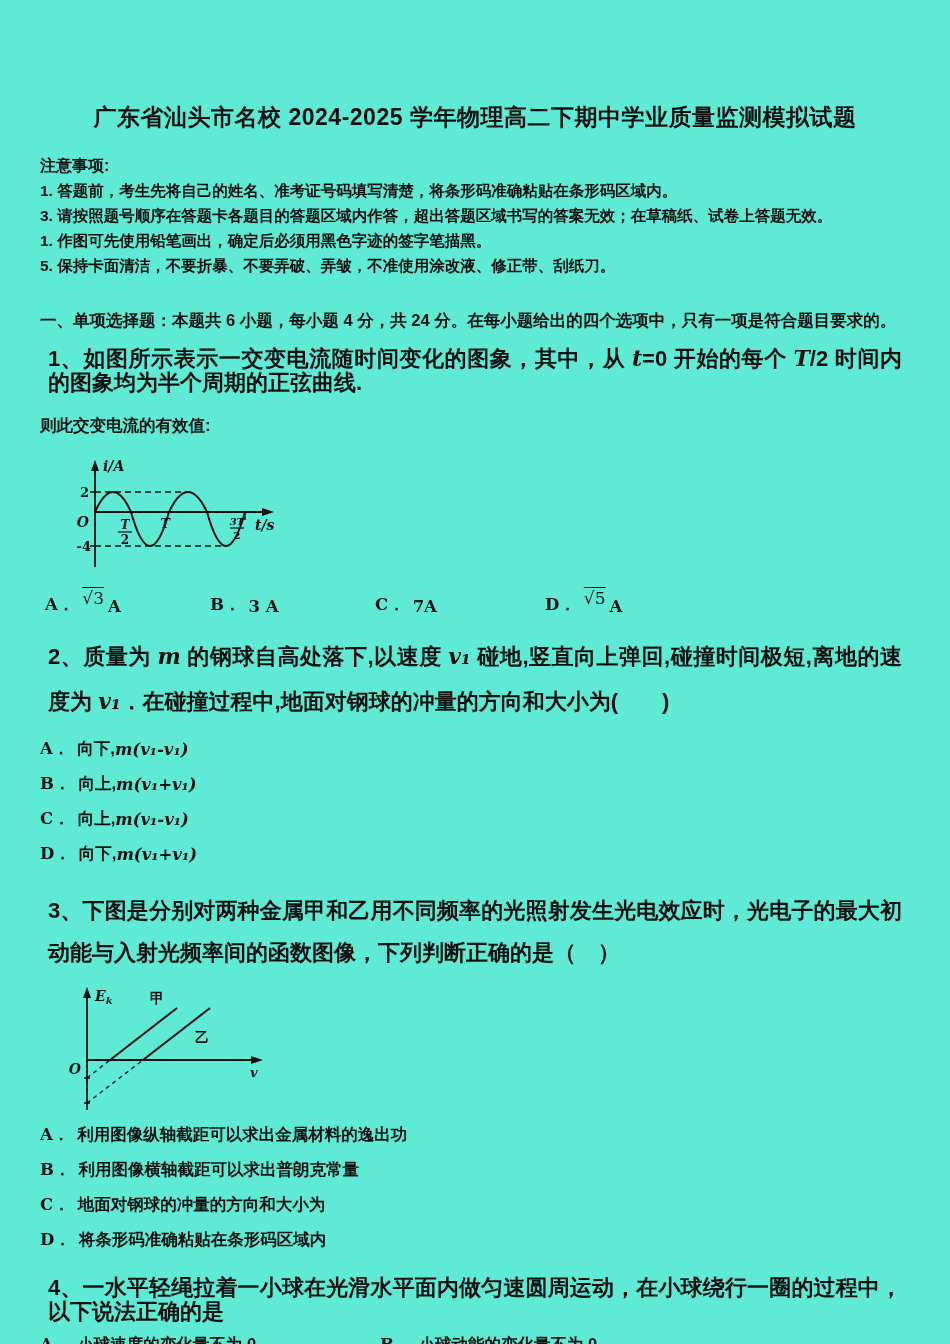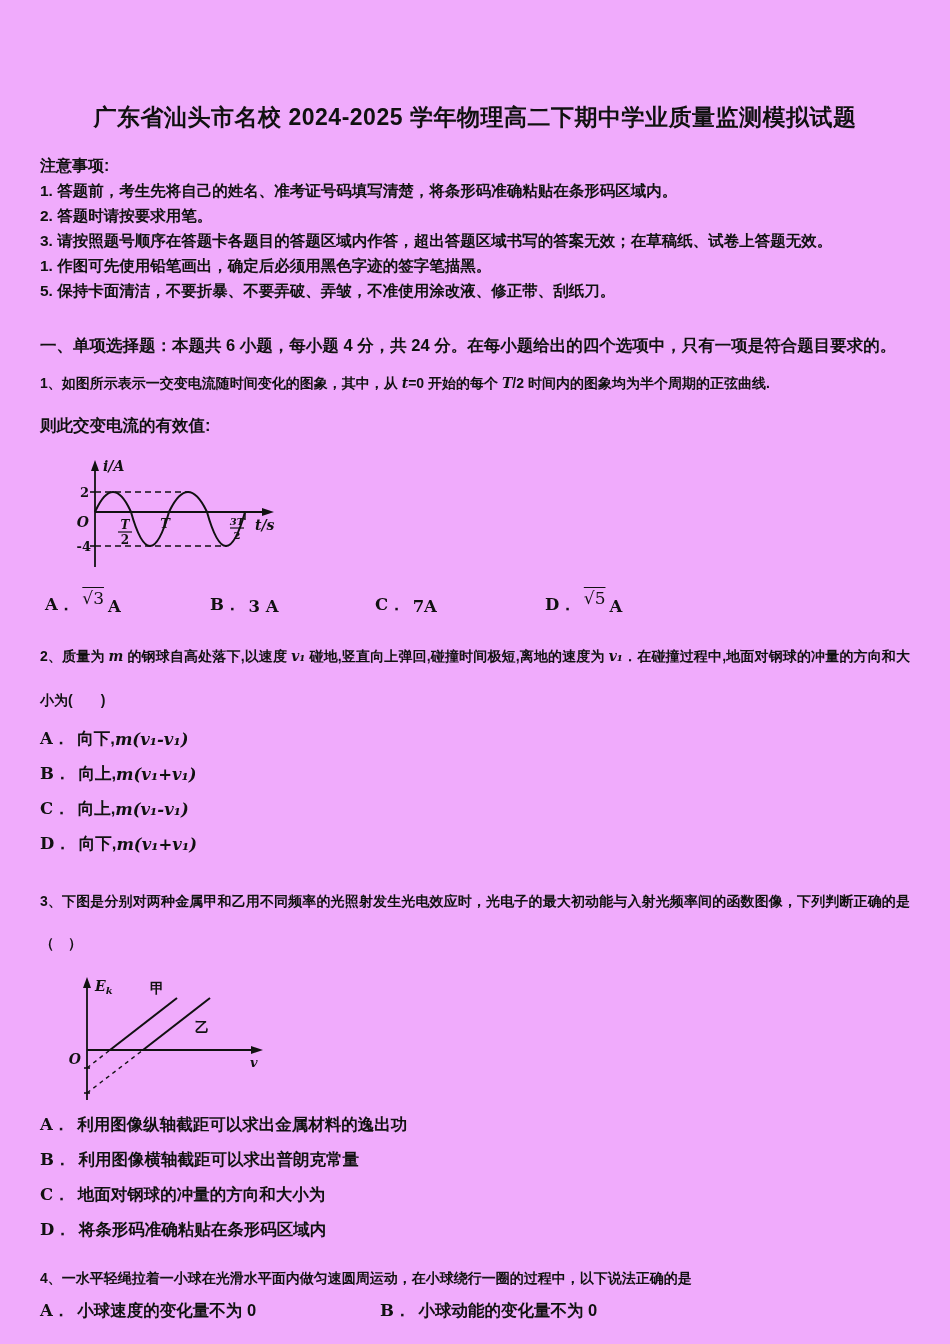--- a/index.html
+++ b/index.html
@@ -1,28 +1,28 @@
 <!DOCTYPE html>
 <html><head>
 <meta charset="utf-8">
 <style>
   html,body{margin:0;padding:0;background:#e8e8e8;}
   .page{
-    width:950px;height:1344px;background:#f0abfc;margin:0 auto;
+    width:950px;height:1344px;background:#5eead4;margin:0 auto;
     box-sizing:border-box;padding:100px 40px 0 40px;
     font-family:"Liberation Sans",sans-serif;color:#111;overflow:hidden;
   }
   .title{
     font-size:23px;font-weight:700;text-align:center;margin:0 0 20px 0;line-height:34px;
     letter-spacing:0.5px;
   }
   .notice-heading{font-size:16px;font-weight:700;margin-top:14px;line-height:24px;}
   .notice-item{font-size:15.5px;font-weight:700;line-height:25px;}
   .section-header{font-size:16.5px;font-weight:700;margin-top:30px;line-height:24px;}
-  .stem{font-size:14px;font-weight:600;line-height:44px;margin:0;text-align:justify;}
+  .stem{font-size:22px;font-weight:600;line-height:44px;margin:8px;text-align:justify;}
   .stem.single{line-height:24px;margin-top:14px;}
   .prompt{font-size:16.5px;font-weight:600;margin-top:18px;line-height:24px;}
   .math{font-family:"DejaVu Serif",serif;font-style:italic;font-weight:700;}
   .graph-wrap{margin:12px 0 0 25px;}
   .opt-row{display:flex;margin-top:16px;align-items:flex-end;}
   .opt-cell{display:flex;align-items:flex-end;}
   .opt-cell.c1{width:165px;margin-left:5px;}
   .opt-cell.c2{width:165px;}
   .opt-cell.c3{width:170px;}
   .opt-label{font-family:"DejaVu Serif",serif;font-weight:700;font-size:16.5px;margin-right:8px;}
@@ -43,21 +43,20 @@
 </head>
 <body>
 
 <div class="page">
 
   <h1 class="title">广东省汕头市名校 2024-2025 学年物理高二下期中学业质量监测模拟试题</h1>
 
   <div>
     <div class="notice-heading">注意事项:</div>
     <div class="notice-item">1. 答题前，考生先将自己的姓名、准考证号码填写清楚，将条形码准确粘贴在条形码区域内。</div>
-    <div class="notice-item">2. 答题时请按要求用笔。</div>
     <div class="notice-item">3. 请按照题号顺序在答题卡各题目的答题区域内作答，超出答题区域书写的答案无效；在草稿纸、试卷上答题无效。</div>
     <div class="notice-item">1. 作图可先使用铅笔画出，确定后必须用黑色字迹的签字笔描黑。</div>
     <div class="notice-item">5. 保持卡面清洁，不要折暴、不要弄破、弄皱，不准使用涂改液、修正带、刮纸刀。</div>
   </div>
 
   <div class="section-header">一、单项选择题：本题共 6 小题，每小题 4 分，共 24 分。在每小题给出的四个选项中，只有一项是符合题目要求的。</div>
 
   <div>
     <p class="stem single"><span>1、如图所示表示一交变电流随时间变化的图象，其中，从 </span><span class="math">t</span><span>=0 开始的每个 </span><span class="math">T</span><span>/2 时间内的图象均为半个周期的正弦曲线.</span></p>
     <p class="prompt">则此交变电流的有效值:</p>

